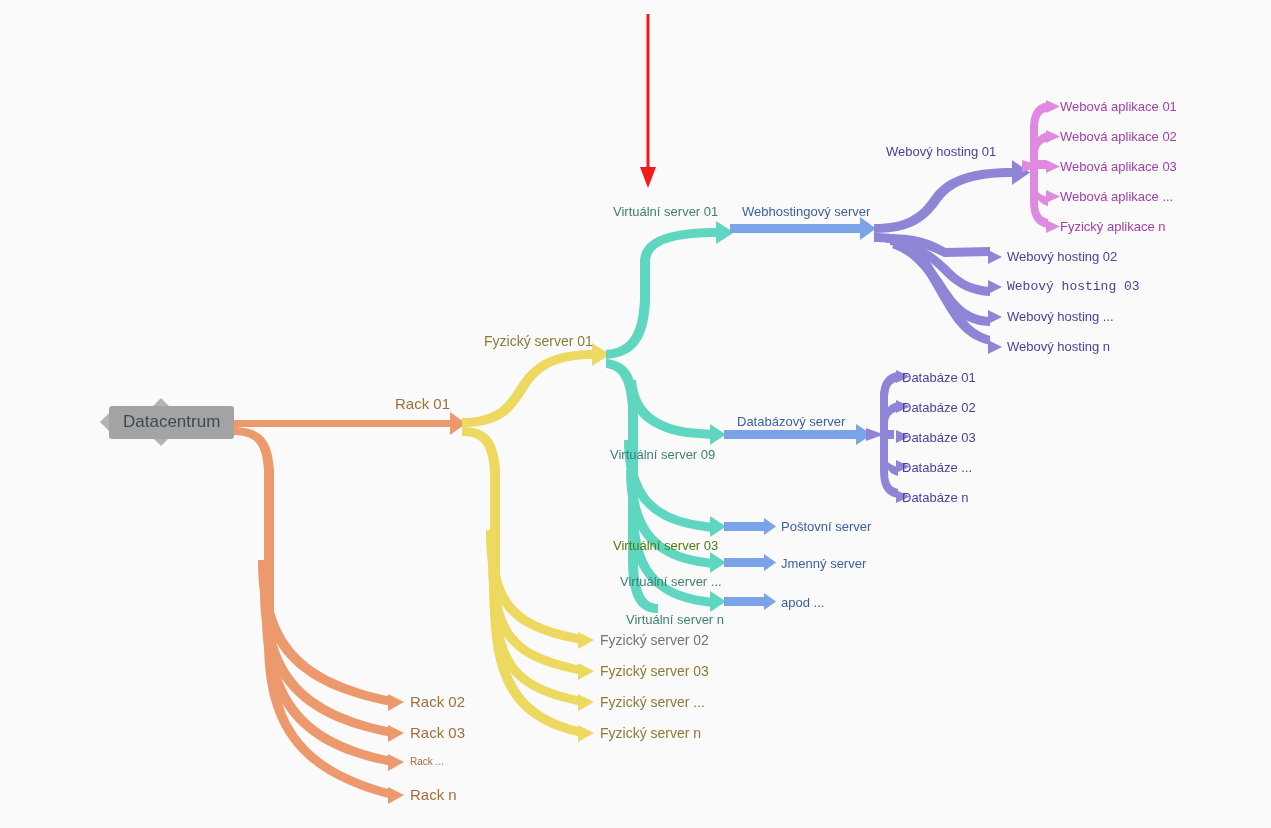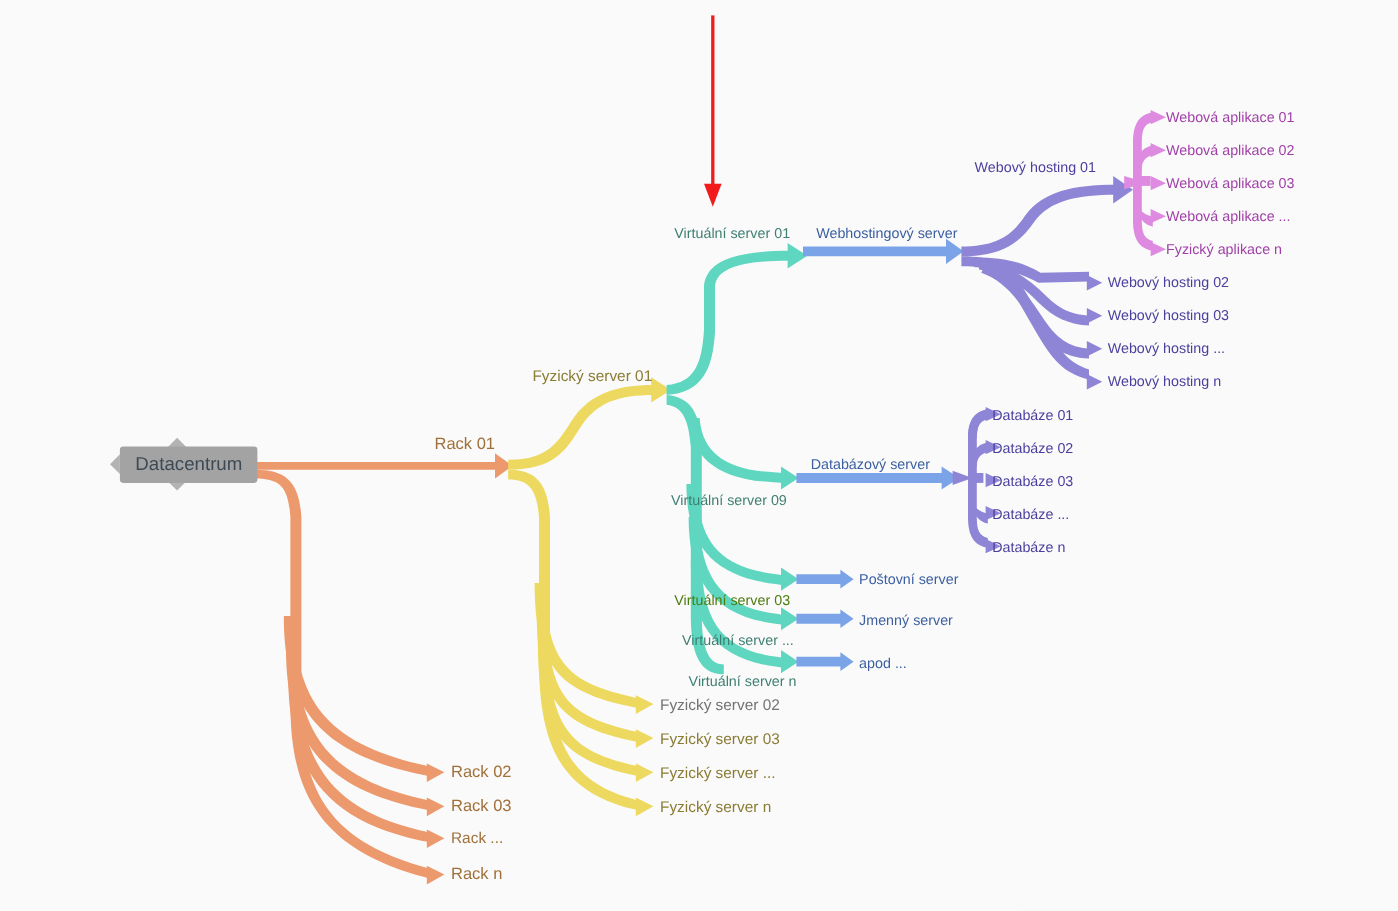--- a/index.html
+++ b/index.html
@@ -238,21 +238,21 @@
     <div class="nub nub-left" style="left:0px;  top:15px;"></div>
     <div class="nub nub-right" style="left:122px; top:15px;"></div>
     <div class="nub nub-top" style="left:52px; top:0px;"></div>
     <div class="nub nub-bottom" style="left:52px; top:39px;"></div>
     <div class="root-node" style="left:9px; top:8px; position:absolute;">Datacentrum</div>
   </div>
 
   <div class="node-label" style="left:395px; top:396px; color:#a0703a; font-size:15px;">Rack 01</div>
   <div class="node-label" style="left:410px; top:694px; color:#a0703a; font-size:15px;">Rack 02</div>
   <div class="node-label" style="left:410px; top:725px; color:#a0703a; font-size:15px;">Rack 03</div>
-  <div class="node-label" style="left:410px; top:754px; color:#a0703a; font-size:14px;">Rack ...</div>
+  <div class="node-label" style="left:410px; top:754px; color:#a0703a; font-size:10px;">Rack ...</div>
   <div class="node-label" style="left:410px; top:787px; color:#a0703a; font-size:15px;">Rack n</div>
 
   <div class="node-label" style="left:484px; top:334px; color:#8a7c35; font-size:14px;">Fyzický server 01</div>
   <div class="node-label" style="left:600px; top:633px; color:#737373; font-size:14px;">Fyzický server 02</div>
   <div class="node-label" style="left:600px; top:664px; color:#8a7c35; font-size:14px;">Fyzický server 03</div>
   <div class="node-label" style="left:600px; top:695px; color:#8a7c35; font-size:14px;">Fyzický server ...</div>
   <div class="node-label" style="left:600px; top:726px; color:#8a7c35; font-size:14px;">Fyzický server n</div>
 
   <div class="node-label" style="left:613px; top:204px; color:#3f7f72;">Virtuální server 01</div>
   <div class="node-label" style="left:610px; top:447px; color:#3f7f72;">Virtuální server 09</div>
@@ -261,21 +261,21 @@
   <div class="node-label" style="left:626px; top:612px; color:#3f7f72;">Virtuální server n</div>
 
   <div class="node-label" style="left:742px; top:204px; color:#3b5fa0;">Webhostingový server</div>
   <div class="node-label" style="left:737px; top:414px; color:#3b5fa0;">Databázový server</div>
   <div class="node-label" style="left:781px; top:519px; color:#3b5fa0;">Poštovní server</div>
   <div class="node-label" style="left:781px; top:556px; color:#3b5fa0;">Jmenný server</div>
   <div class="node-label" style="left:781px; top:595px; color:#3b5fa0;">apod ...</div>
 
   <div class="node-label" style="left:886px;  top:144px; color:#4b3f9e;">Webový hosting 01</div>
   <div class="node-label" style="left:1007px; top:249px; color:#4b3f9e;">Webový hosting 02</div>
-  <div class="node-label" style="left:1007px; top:279px; color:#4b3f9e;">Webový hosting 03</div>
+  <div class="node-label" style="left:1007px; top:279px; color:#4b3f9e;font-family:Liberation Mono, monospace;">Webový hosting 03</div>
   <div class="node-label" style="left:1007px; top:309px; color:#4b3f9e;">Webový hosting ...</div>
   <div class="node-label" style="left:1007px; top:339px; color:#4b3f9e;">Webový hosting n</div>
 
   <div class="node-label" style="left:902px; top:370px; color:#4b3f9e;">Databáze 01</div>
   <div class="node-label" style="left:902px; top:400px; color:#4b3f9e;">Databáze 02</div>
   <div class="node-label" style="left:902px; top:430px; color:#4b3f9e;">Databáze 03</div>
   <div class="node-label" style="left:902px; top:460px; color:#4b3f9e;">Databáze ...</div>
   <div class="node-label" style="left:902px; top:490px; color:#4b3f9e;">Databáze n</div>
 
   <div class="node-label" style="left:1060px; top:99px;  color:#a03fa8;">Webová aplikace 01</div>

